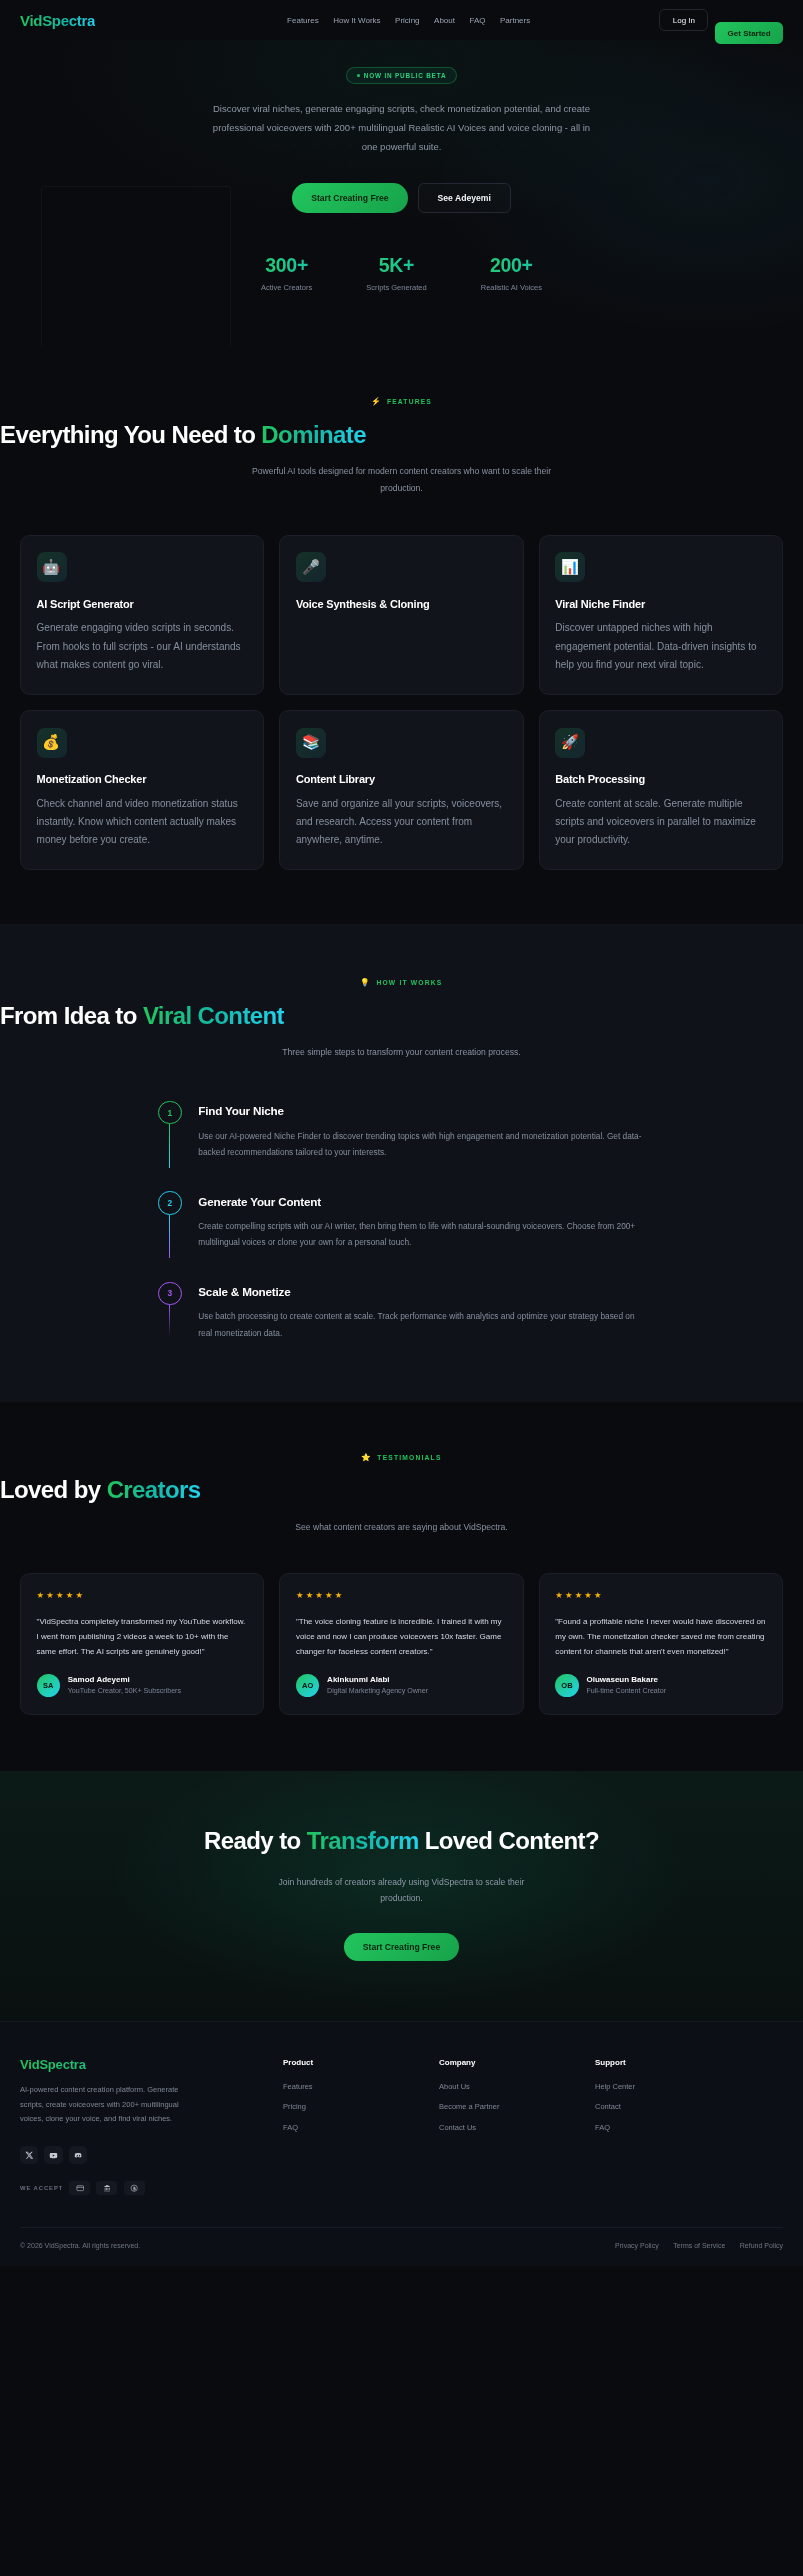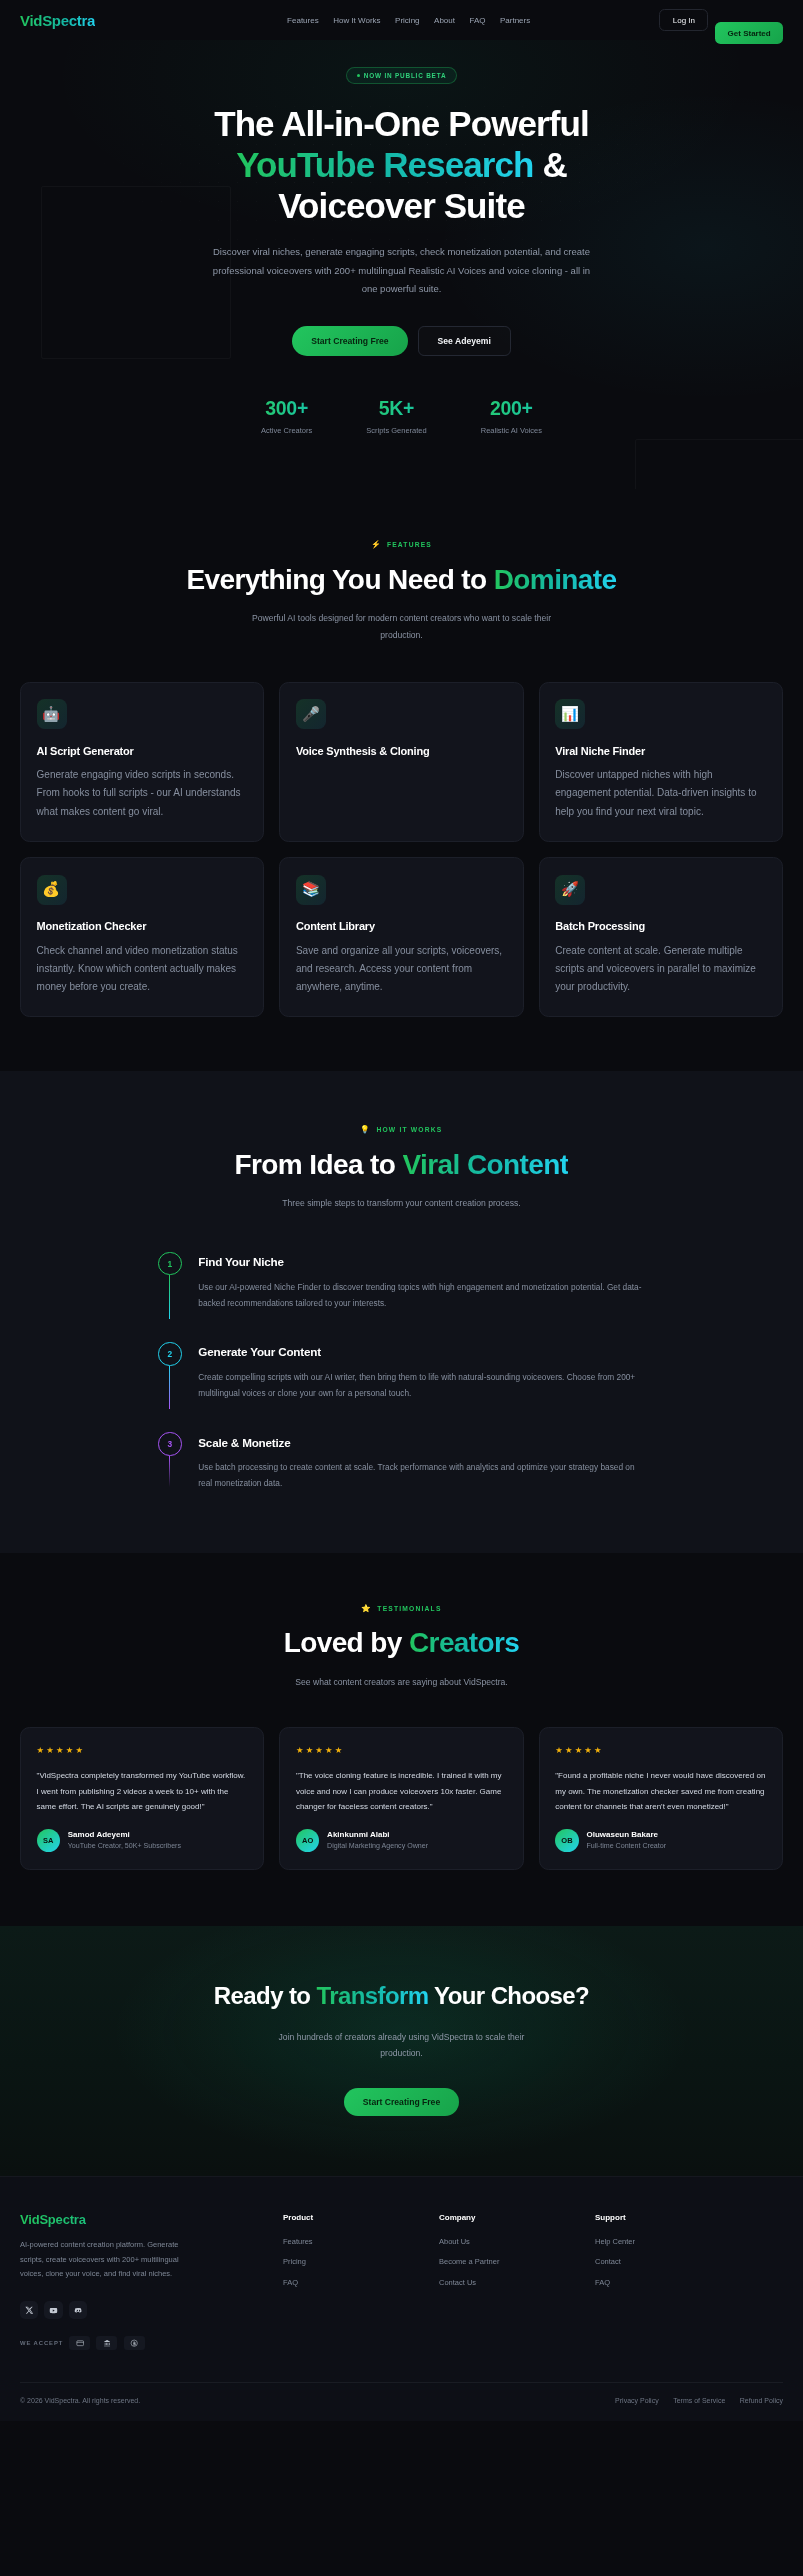--- a/index.html
+++ b/index.html
@@ -127,22 +127,22 @@
   }
   .stat-label { margin-top: 6.1px; color: #7f8898; font-size: 7.5px; text-align: center; }
 
   
   .eyebrow {
     display: flex; align-items: center; justify-content: center; gap: 5px;
     color: #22c55e; font-size: 6.7px; font-weight: 700; letter-spacing: 1.2px;
   }
   .eyebrow .emo { font-size: 7.8px; }
   h2.section-title {
-    margin-top: 14.5px; text-align: center; color: #fff;
-    font-size: 28px; font-weight: 700; letter-spacing: -0.6px;
+    margin-top: 14.5px; text-align: left; color: #fff;
+    font-size: 24px; font-weight: 700; letter-spacing: -0.6px;
   }
   p.section-sub {
     margin: 14.5px auto 0; max-width: 312px; text-align: center;
     color: #8a93a3; font-size: 8.6px; line-height: 1.95;
   }
 
   
   .features { padding: 51px 0 54px; background: #0a0b0f; }
   .feature-grid {
     margin-top: 38px;
@@ -273,26 +273,20 @@
   <section class="hero">
     <div class="grid-dots"></div>
     <div class="corner-box"></div>
     <div class="corner-box2"></div>
 
     <div class="beta-badge">
       <span class="beta-dot"></span>
       <span>NOW IN PUBLIC BETA</span>
     </div>
 
-    <h1 class="hero-title">
-      <span>The All-in-One Powerful</span><br>
-      <span class="grad-text">YouTube Research</span>
-      <span>&amp;</span><br>
-      <span>Voiceover Suite</span>
-    </h1>
 
     <p class="hero-sub">Discover viral niches, generate engaging scripts, check monetization potential, and create professional voiceovers with 200+ multilingual Realistic AI Voices and voice cloning - all in one powerful suite.</p>
 
     <div class="hero-cta">
       <button class="btn-primary-lg">Start Creating Free</button>
       <button class="btn-ghost-lg">See Adeyemi</button>
     </div>
 
     <div class="stats">
       <div class="stat">
@@ -443,21 +437,21 @@
             <div class="person-name">Oluwaseun Bakare</div>
             <div class="person-role">Full-time Content Creator</div>
           </div>
         </div>
       </div>
     </div>
   </section>
 
   <section class="final-cta">
     <h2>
-      <span>Ready to </span><span class="grad-text">Transform</span><span> Your Choose?</span>
+      <span>Ready to </span><span class="grad-text">Transform</span><span> Loved Content?</span>
     </h2>
     <p>Join hundreds of creators already using VidSpectra to scale their production.</p>
     <button class="btn-primary-lg">Start Creating Free</button>
   </section>
 
   <footer class="site-footer">
     <div class="footer-top">
       <div class="footer-brand">
         <div class="footer-logo">VidSpectra</div>
         <div class="footer-desc">AI-powered content creation platform. Generate scripts, create voiceovers with 200+ multilingual voices, clone your voice, and find viral niches.</div>

